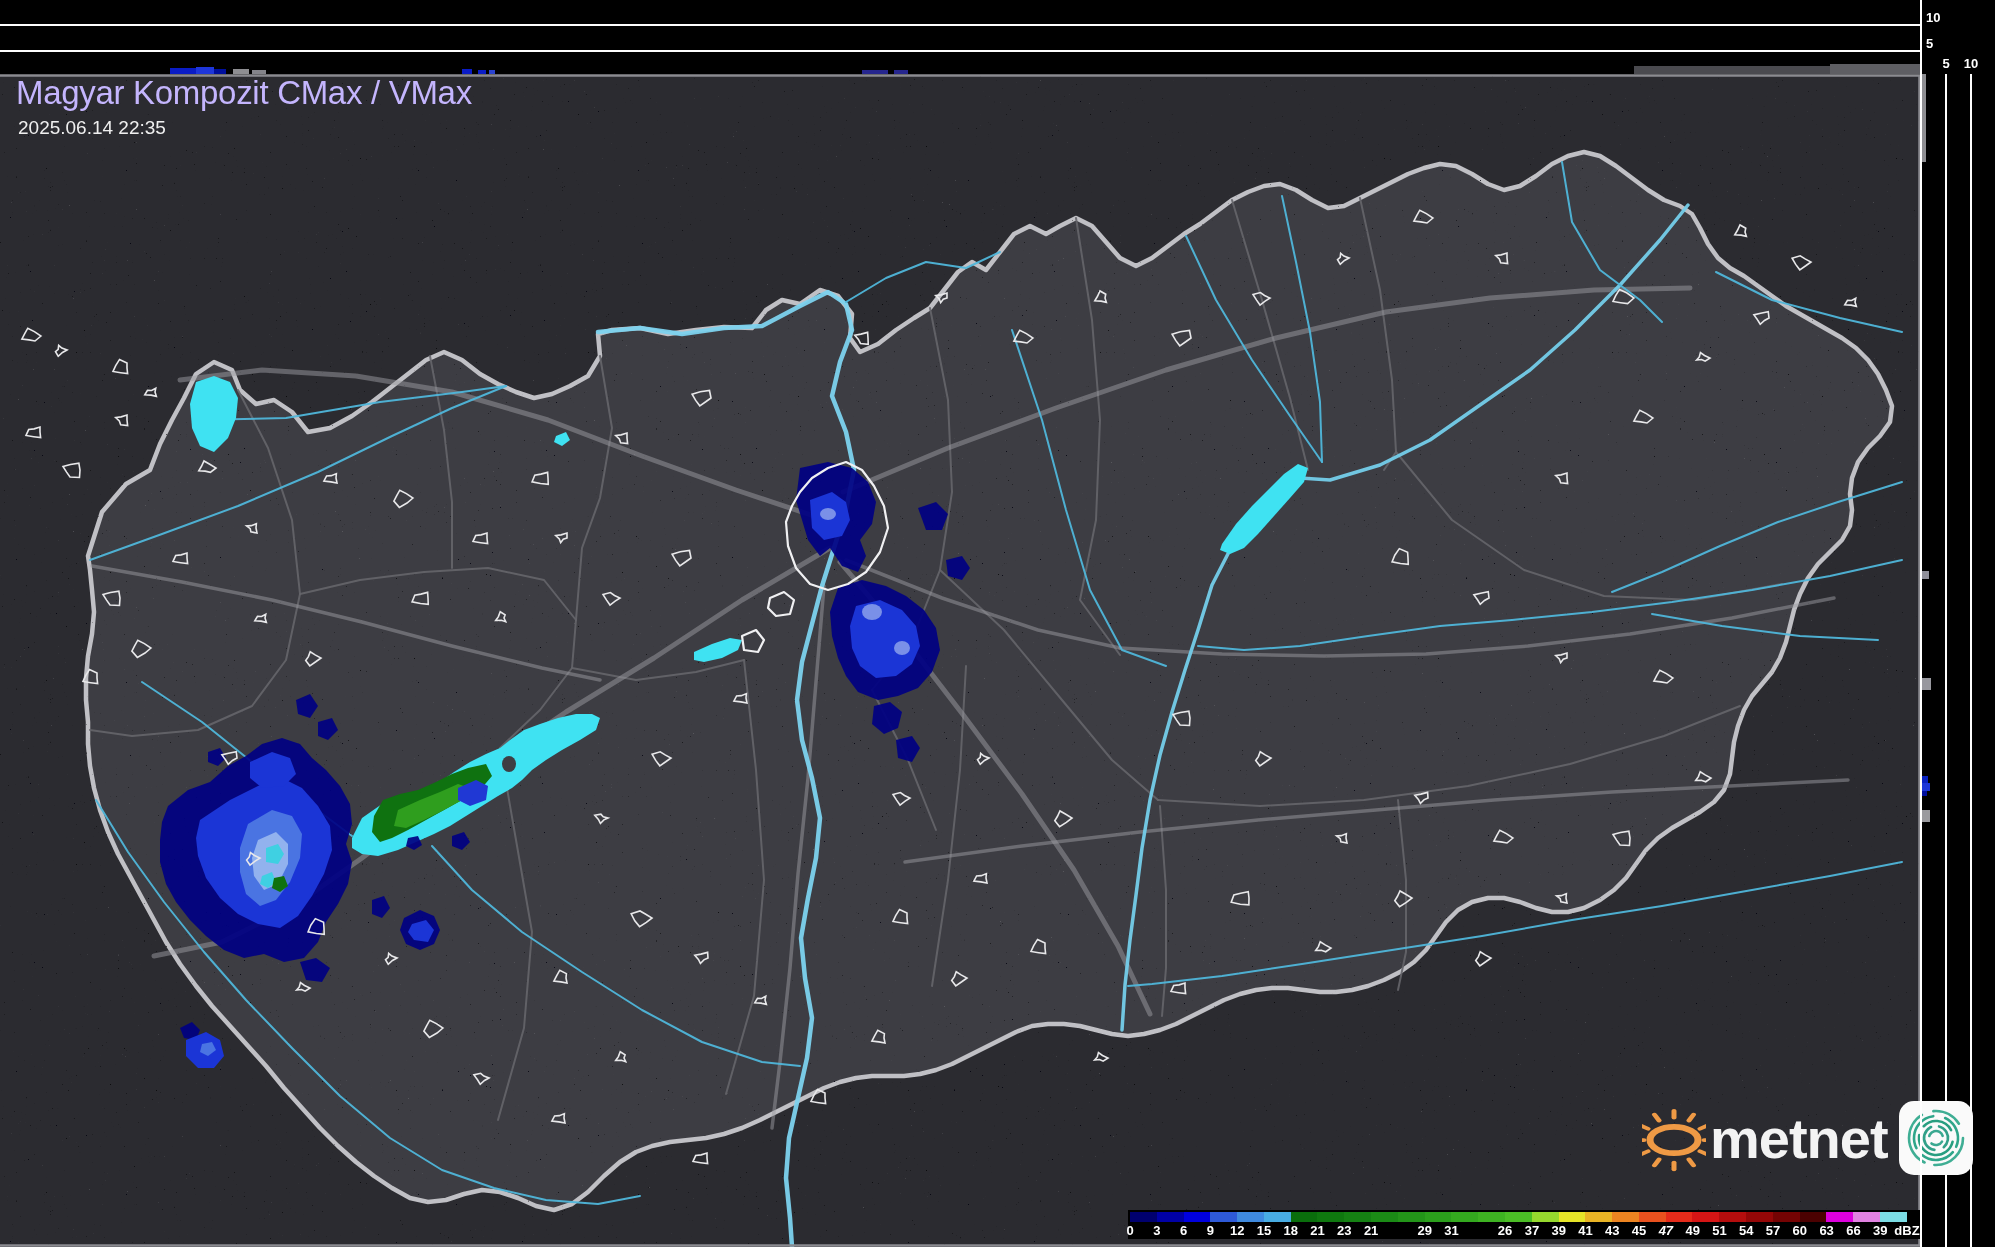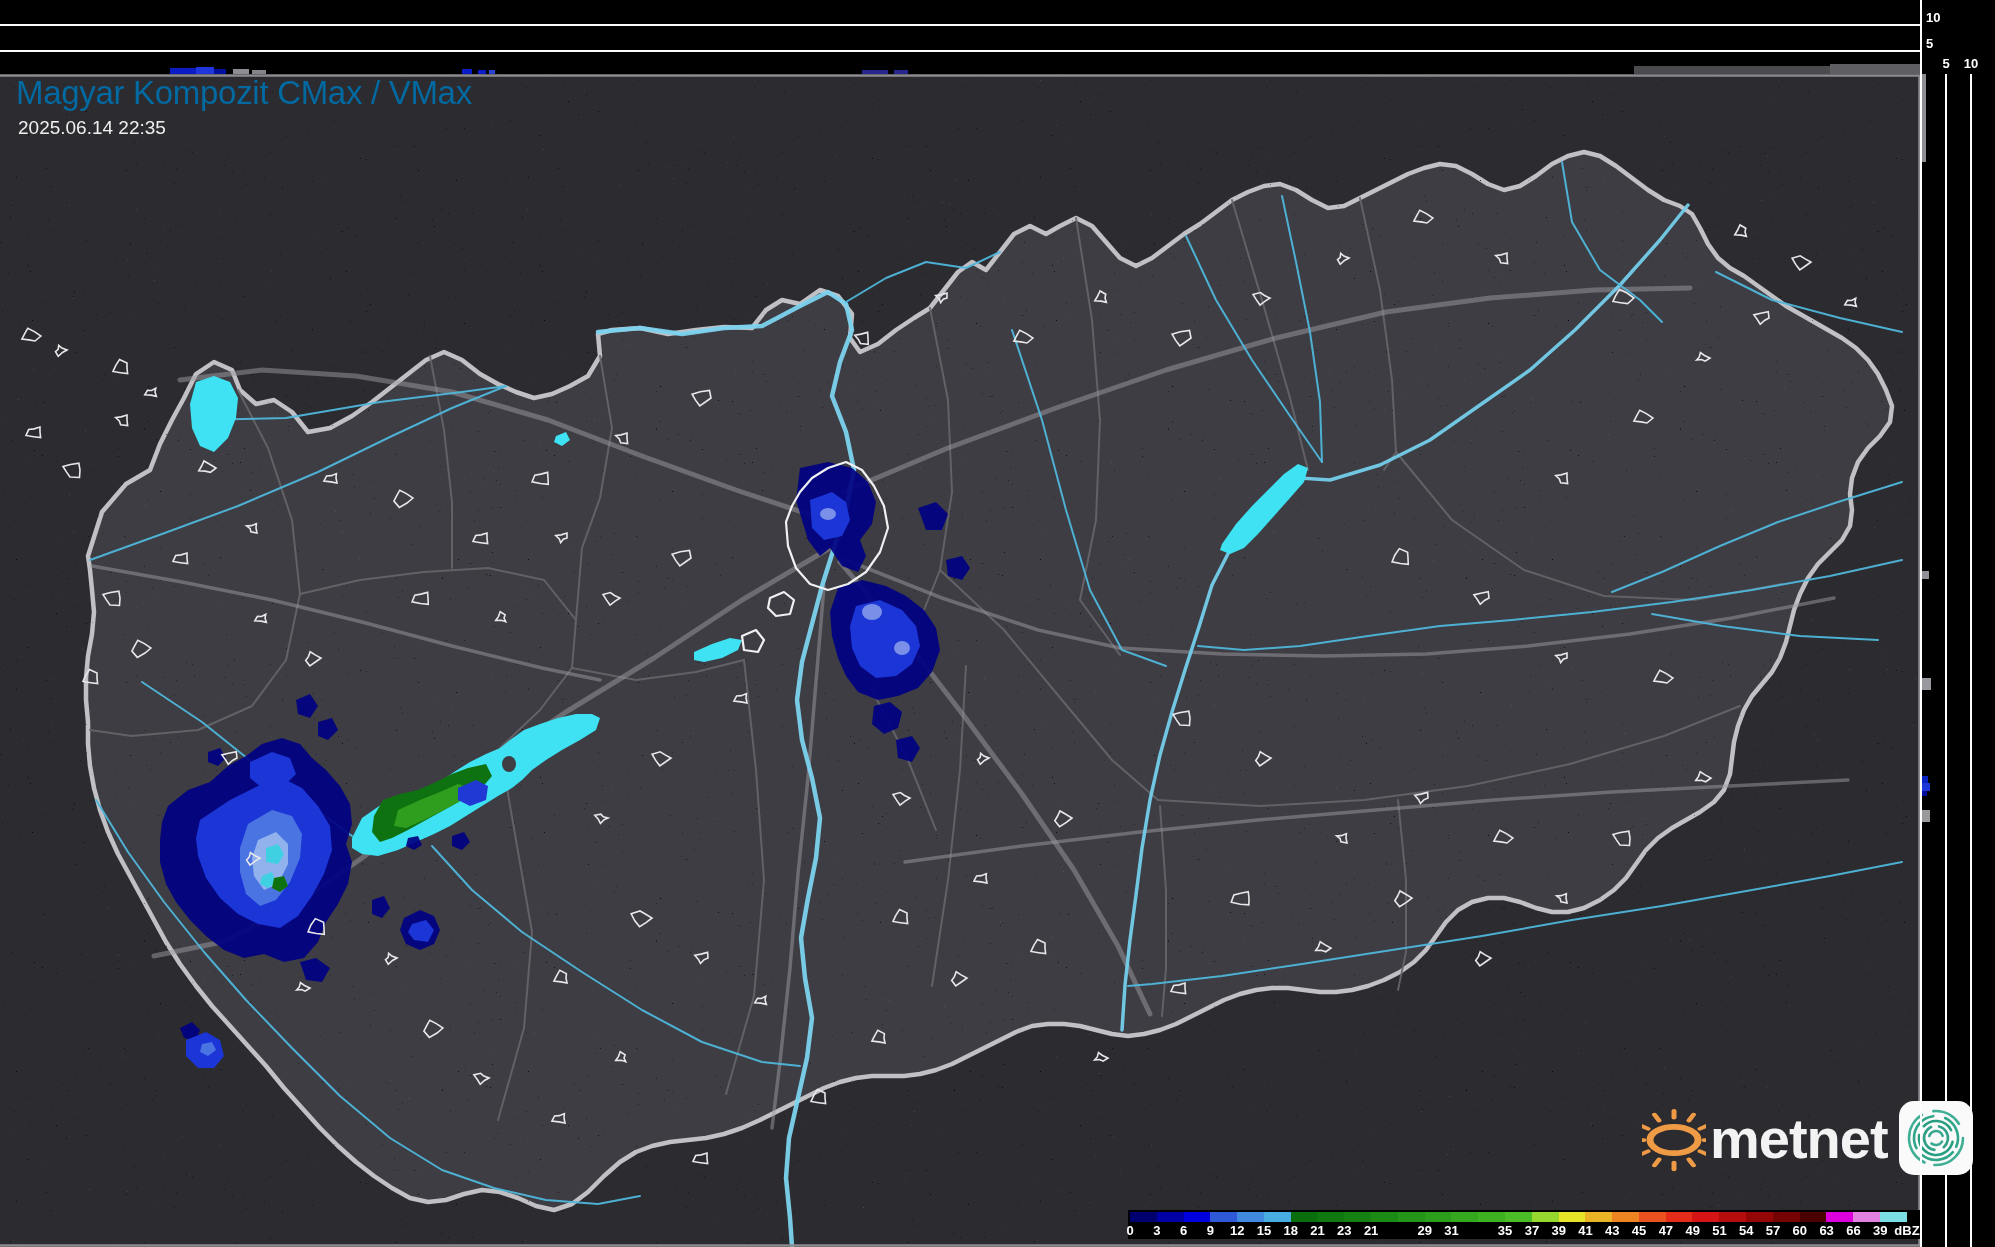--- a/index.html
+++ b/index.html
@@ -7,21 +7,21 @@
          font-family:"Liberation Sans",sans-serif;text-align:right;}
   #map-svg{position:absolute;left:0;top:0;z-index:1;}
   .strip{position:absolute;background:#000;z-index:2;}
   #top-strip{left:0;top:0;width:1921px;height:74px;}
   #right-panel{left:1921px;top:0;width:74px;height:1247px;}
   .hline{position:absolute;left:0;width:1921px;height:2px;background:#fdfdfd;}
   .vline{position:absolute;top:74px;height:1173px;width:2px;background:#fdfdfd;}
   #separator{position:absolute;left:1920px;top:0;width:2px;height:1247px;background:#ffffff;z-index:6;}
   .tick{position:absolute;color:#ffffff;font-size:13px;font-weight:bold;z-index:7;white-space:nowrap;}
   .tick.centered{transform:translateX(-50%);}
-  #title{position:absolute;left:16px;top:74px;color:#0369a1;font-size:33px;font-weight:400;
+  #title{position:absolute;left:16px;top:74px;color:#c4b5fd;font-size:33px;font-weight:400;
          letter-spacing:-0.3px;z-index:5;}
   #timestamp{position:absolute;left:18px;top:117px;color:#efefef;font-size:19px;z-index:5;}
   #legend{position:absolute;left:1128px;top:1210px;width:793px;height:29px;background:#000;z-index:5;}
   #legend-strip{position:absolute;left:2px;top:2px;height:10px;display:flex;}
   .legend-cell{height:10px;}
   .legend-label{position:absolute;top:13px;transform:translateX(-50%);color:#fff;
                 font-size:13px;font-weight:bold;white-space:nowrap;}
   .pbar{position:absolute;z-index:4;}
   #logo{position:absolute;left:1642px;top:1098px;z-index:5;display:flex;align-items:center;}
   #metnet-text{color:#f3f3f3;font-size:56px;font-weight:bold;letter-spacing:-1px;margin-left:4px;}
@@ -329,27 +329,27 @@
         <span class="legend-label" style="left: 109.172px;">12</span>
         <span class="legend-label" style="left: 135.966px;">15</span>
         <span class="legend-label" style="left: 162.759px;">18</span>
         <span class="legend-label" style="left: 189.552px;">21</span>
         <span class="legend-label" style="left: 216.345px;">23</span>
         <span class="legend-label" style="left: 243.138px;">21</span>
         <span class="legend-label" style="left: 265px; margin-top: 32px;">27</span>
         <span class="legend-label" style="left: 296.724px;">29</span>
         <span class="legend-label" style="left: 323.517px;">31</span>
         <span class="legend-label" style="left: 350.31px; margin-top: 48px;">33</span>
-        <span class="legend-label" style="left: 377.103px;">35</span>
+        <span class="legend-label" style="left: 377.103px;">26</span>
         <span class="legend-label" style="left: 403.897px;">37</span>
         <span class="legend-label" style="left: 430.69px;">39</span>
         <span class="legend-label" style="left: 457.483px;">41</span>
         <span class="legend-label" style="left: 484.276px;">43</span>
         <span class="legend-label" style="left: 511.069px;">45</span>
-        <span class="legend-label" style="left: 537.862px;">47</span>
+        <span class="legend-label" style="left: 537.862px; font-style: italic;">47</span>
         <span class="legend-label" style="left: 564.655px;">49</span>
         <span class="legend-label" style="left: 591.448px;">51</span>
         <span class="legend-label" style="left: 618.241px;">54</span>
         <span class="legend-label" style="left: 645.034px;">57</span>
         <span class="legend-label" style="left: 671.828px;">60</span>
         <span class="legend-label" style="left: 698.621px;">63</span>
         <span class="legend-label" style="left: 725.414px;">66</span>
         <span class="legend-label" style="left: 752.207px;">39</span>
         <span class="legend-label" style="left: 779px;">dBZ</span>
       </div>

